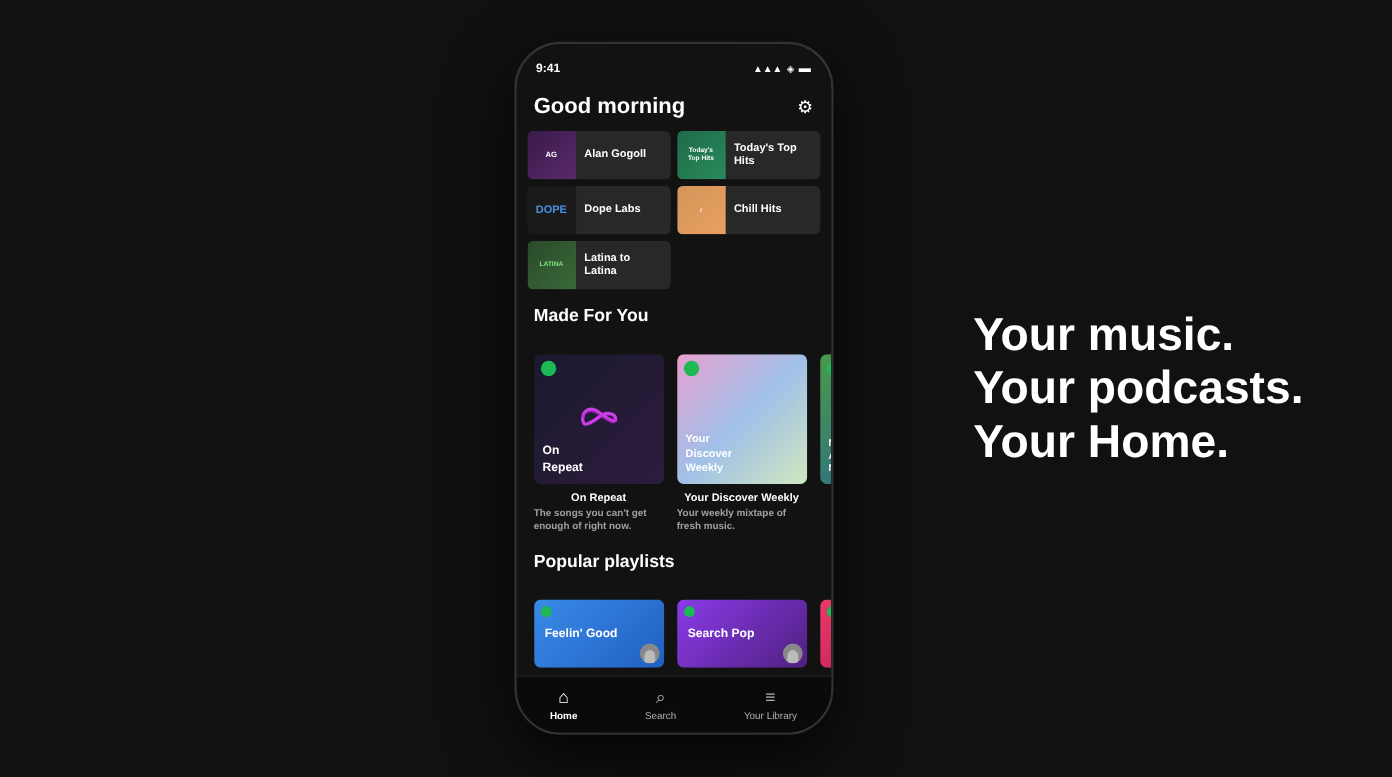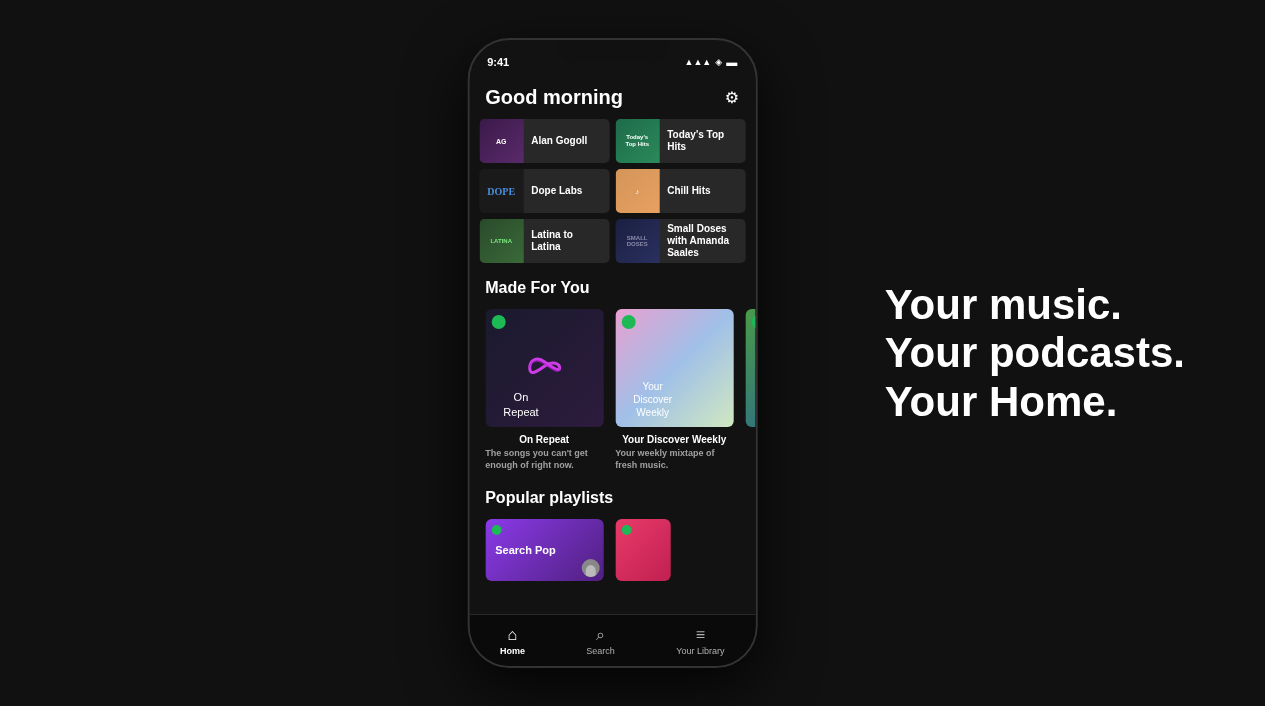--- a/index.html
+++ b/index.html
@@ -157,21 +157,21 @@
       font-weight: 700;
       padding: 0 8px;
       line-height: 1.2;
     }
 
     
     .section-title {
       color: #ffffff;
       font-size: 16px;
       font-weight: 700;
-      padding: 0 16px 12px;
+      padding: 0 16px 25px;
     }
 
     
     .card-row {
       display: flex;
       gap: 12px;
       padding: 0 16px;
       overflow: hidden;
       margin-bottom: 14px;
     }
@@ -223,26 +223,25 @@
     }
 
     
     .art-on-repeat {
       background: linear-gradient(135deg, #1a1a2e 0%, #2d1b3d 100%);
     }
 
     .card-art-label {
       position: absolute;
       bottom: 8px;
-      left: 18px;
+      left: 8px;
       color: #fff;
       font-size: 11px;
-      font-weight: 400;
+      font-weight: 700;
       line-height: 1.3;
-      text-align: center;
     }
 
     
     .art-discover {
       background: linear-gradient(135deg, #e8a0d0 0%, #a0c0e8 50%, #d0e8c0 100%);
     }
 
     
     .art-third {
       background: linear-gradient(135deg, #4a9a4a 0%, #2a6a8a 100%);
@@ -351,21 +350,20 @@
       background: #1a1a1a;
       display: flex;
       align-items: center;
       justify-content: center;
     }
 
     .dope-text {
       color: #4a90e2;
       font-size: 10px;
       font-weight: 900;
-      font-family: Liberation Serif, serif;
     }
 
     .chill-art {
       background: linear-gradient(135deg, #d4955a 0%, #e8a060 100%);
     }
 
     .latina-art {
       background: linear-gradient(135deg, #2a4a2a 0%, #3a6a3a 100%);
       display: flex;
       align-items: center;
@@ -462,26 +460,20 @@
           <span class="quick-item-title">Chill Hits</span>
         </div>
 
         <div class="quick-item">
           <div class="quick-item-art latina-art" style="width:44px;height:44px;flex-shrink:0;">
             LATINA
           </div>
           <span class="quick-item-title">Latina to Latina</span>
         </div>
 
-        <div class="quick-item">
-          <div class="quick-item-art small-doses-art" style="width:44px;height:44px;flex-shrink:0;position:relative;background:linear-gradient(135deg,#1a2040,#2a3060);">
-            <span style="color:#8a8aaa;font-size:6px;text-align:center;padding:2px;">SMALL<br>DOSES</span>
-          </div>
-          <span class="quick-item-title">Small Doses with Amanda Saales</span>
-        </div>
 
       </div>
 
       <div class="section-title">Made For You</div>
 
       <div class="card-row">
 
         <div class="card">
           <div class="card-art art-on-repeat">
             <div class="spotify-dot"></div>
@@ -513,20 +505,27 @@
             <div class="card-art-label" style="font-size:9px;">MU<br>AN<br>NE</div>
           </div>
         </div>
 
       </div>
 
       <div class="section-title" style="padding-top:4px;">Popular playlists</div>
 
       <div class="playlist-row">
 
+        <div class="playlist-card playlist-feelin">
+          <div class="playlist-dot"></div>
+          <span class="playlist-label">Feelin' Good</span>
+          <div class="avatar-small">
+            <div class="avatar-figure"></div>
+          </div>
+        </div>
 
         <div class="playlist-card playlist-pumped">
           <div class="playlist-dot"></div>
           <span class="playlist-label">Search Pop</span>
           <div class="avatar-small">
             <div class="avatar-figure"></div>
           </div>
         </div>
 
         <div class="playlist-card playlist-third-partial" style="width:55px;">

